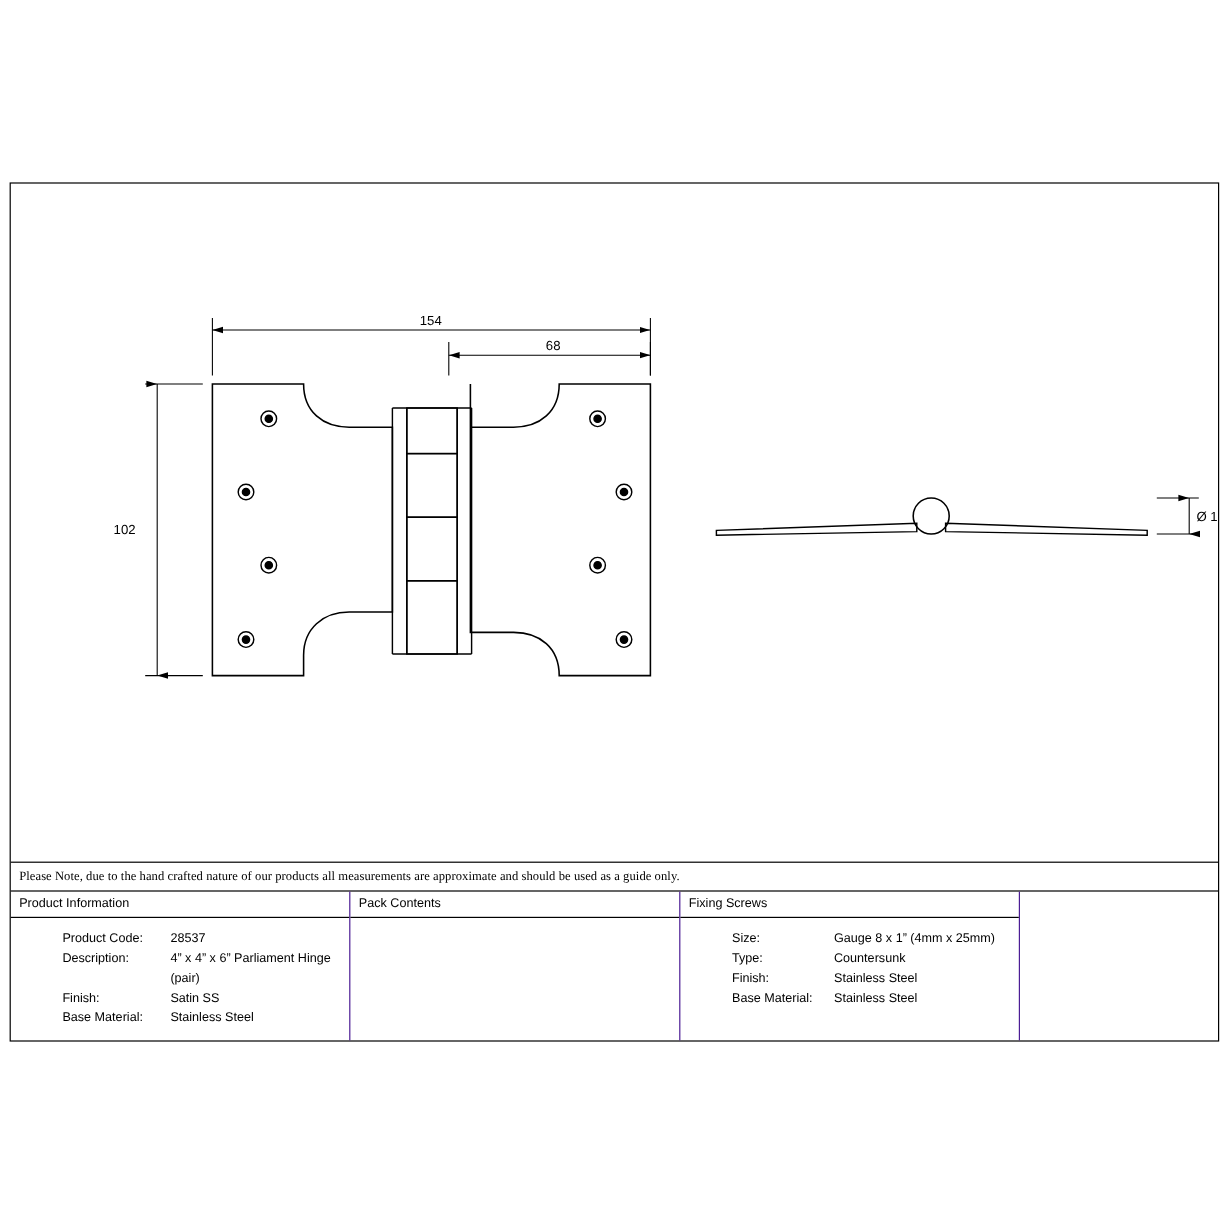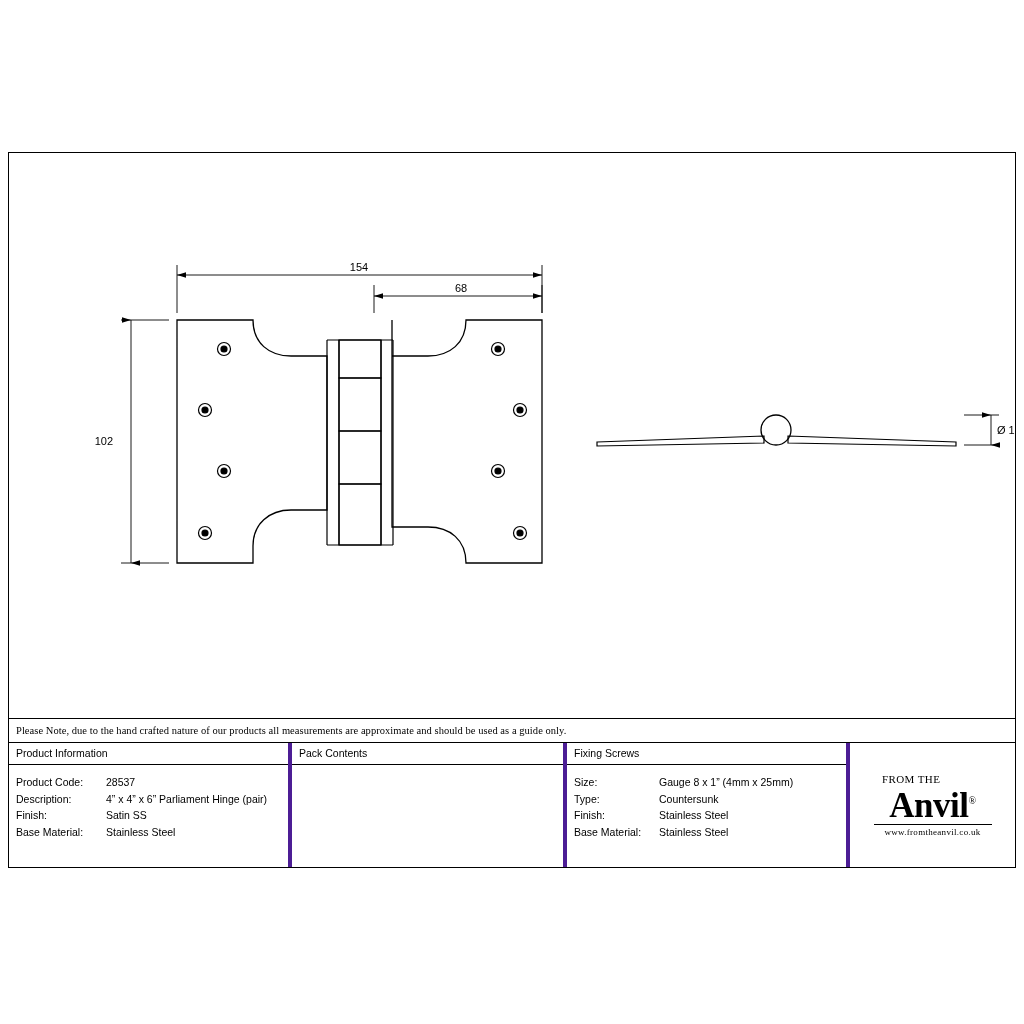--- a/index.html
+++ b/index.html
@@ -53,21 +53,21 @@
   .info-row {
     position: absolute;
     left: 0;
     top: 590px;
     width: 1006px;
     height: 124px;
     display: flex;
   }
   .col {
     box-sizing: border-box;
-    border-right: 4px solid #4c1d95;
+    border-right: 1px solid #4c1d95;
     height: 100%;
     position: relative;
   }
   .col.c1 { width: 283px; }
   .col.c2 { width: 275px; }
   .col.c3 { width: 283px; }
   .col.c4 { width: 165px; border-right: none; }
 
   .col-header {
     height: 22px;
@@ -80,20 +80,21 @@
     padding: 9px 0 0 7px;
     font-size: 10.5px;
     line-height: 16.5px;
   }
   .kv {
     display: flex;
   }
   .kv .k {
     width: 90px;
     flex: 0 0 90px;
+    margin-left: 36px;
   }
   .kv .v {
     flex: 1;
   }
   .c3 .kv .k { width: 85px; flex: 0 0 85px; }
   .plain-line { }
 
   
   .logo-wrap {
     position: absolute;
@@ -302,25 +303,15 @@
           <div class="k">Finish:</div>
           <div class="v">Stainless Steel</div>
         </div>
         <div class="kv">
           <div class="k">Base Material:</div>
           <div class="v">Stainless Steel</div>
         </div>
       </div>
     </div>
 
-    <div class="col c4">
-      <div class="logo-wrap">
-        <div class="logo-top">FROM THE</div>
-        <div class="logo-main">
-          <span>Anvil</span><span class="logo-reg">®</span>
-        </div>
-        <div class="logo-rule"></div>
-        <div class="logo-url">www.fromtheanvil.co.uk</div>
-      </div>
-    </div>
 
   </div>
 </div>
 
 </body></html>

